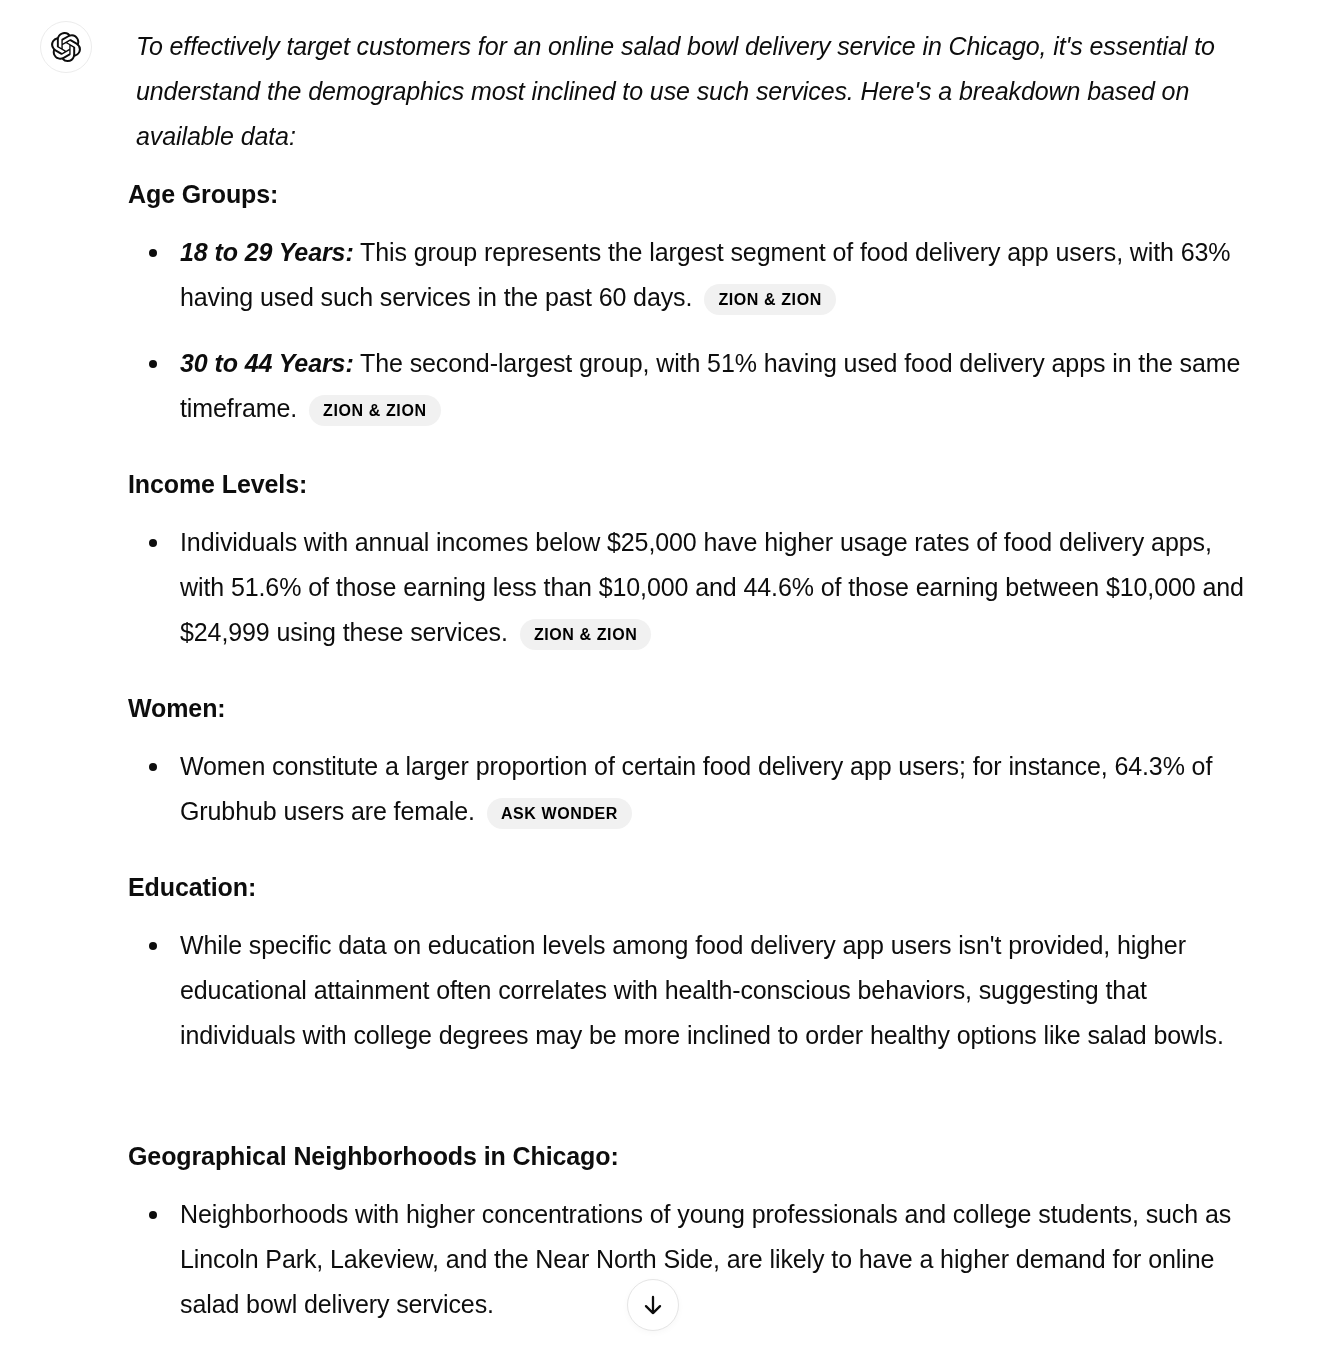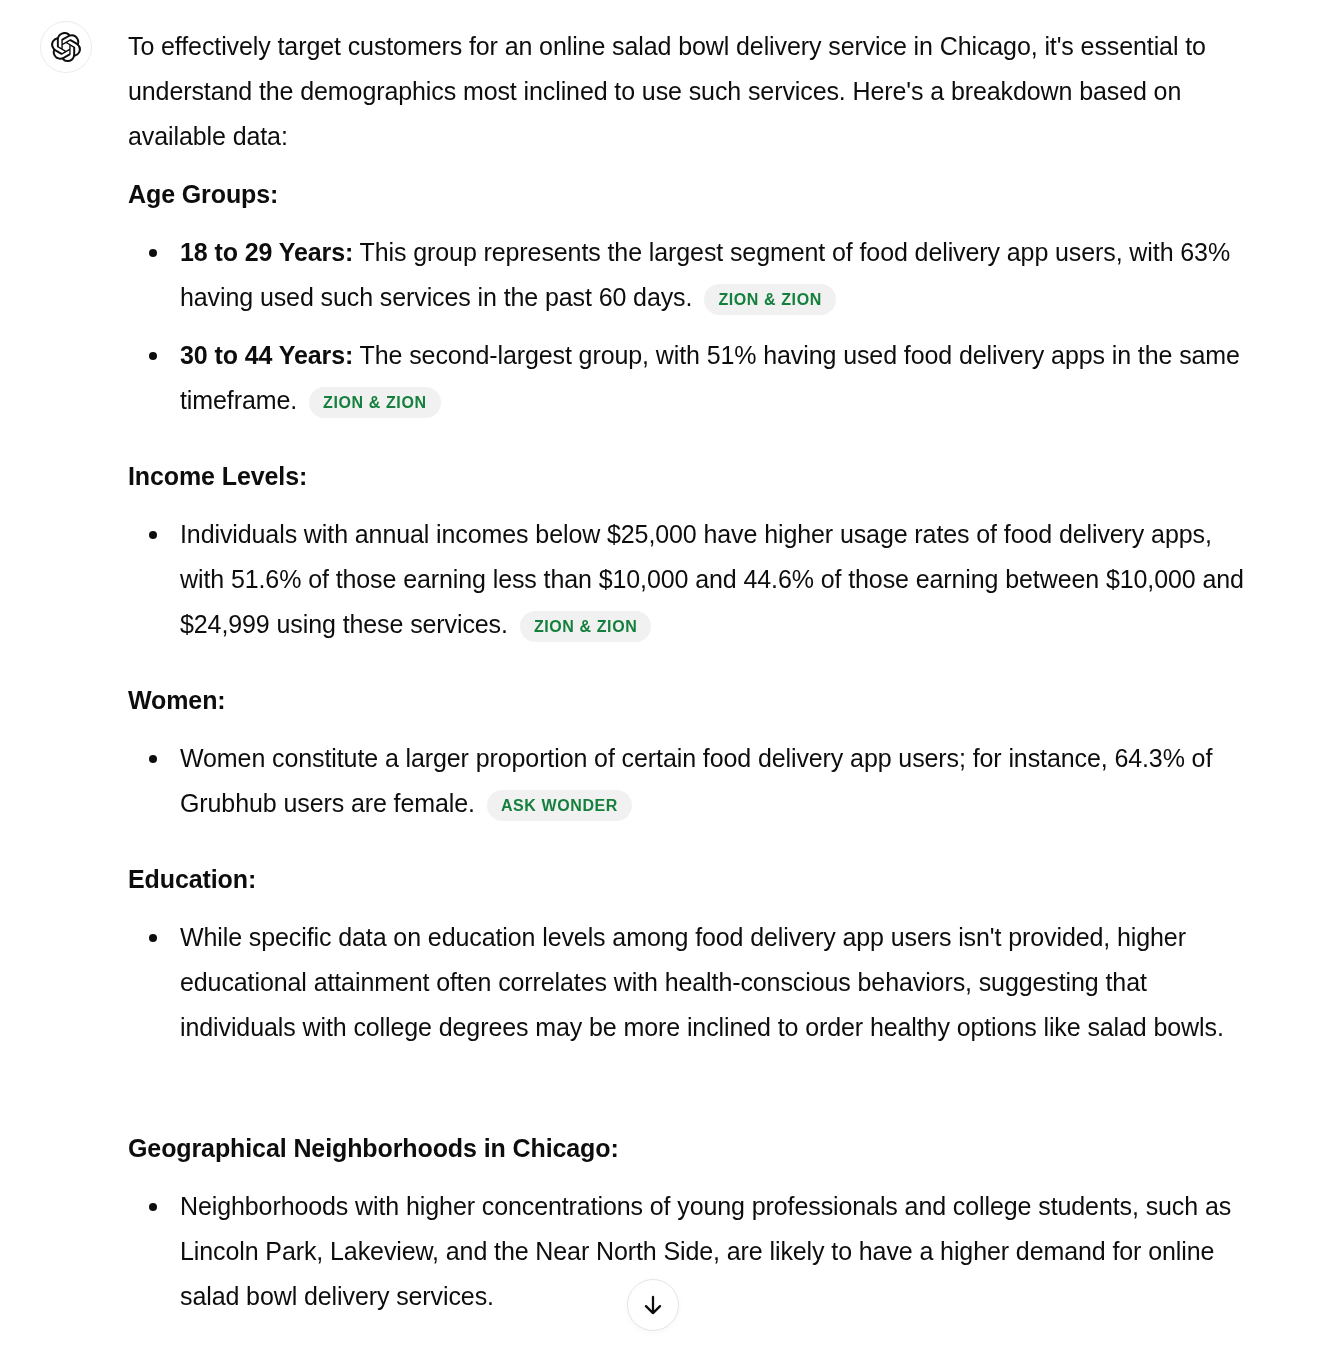--- a/index.html
+++ b/index.html
@@ -20,38 +20,38 @@
     background: #fff;
     display: flex; align-items: center; justify-content: center;
   }
   .avatar svg { width: 30px; height: 30px; display: block; }
   .content {
     width: 1120px;
     font-size: 25px;
     line-height: 45px;
     letter-spacing: -0.1px;
   }
-  .para { margin: 0 0 13px 0; }
+  .para { margin: 0 0 13px 8px; font-style: italic; }
   .para.lines-3 { min-height: 135px; }
   .section-heading { margin: 12px 0 13px 0; font-weight: 700; }
   ul.bullet-list { list-style: none; margin: 0 0 31px 0; padding: 0; }
   ul.bullet-list li { position: relative; padding-left: 52px; }
-  ul.bullet-list li + li { margin-top: 13px; }
+  ul.bullet-list li + li { margin-top: 21px; }
   ul.bullet-list li::before {
     content: ""; position: absolute; left: 21px; top: 19px;
     width: 8px; height: 8px; border-radius: 50%; background: #0d0d0d;
   }
   .lines-2 { min-height: 90px; }
   .lines-3 { min-height: 135px; }
   .lines-4 { min-height: 180px; }
-  .lead { font-weight: 700; }
+  .lead { font-weight: 700; font-style: italic; }
   .badge {
     display: inline-block;
     background: #f1f1f1;
-    color: #15803d;
+    color: #000000;
     border-radius: 100px;
     font-size: 16px;
     font-weight: 600;
     letter-spacing: 0.6px;
     line-height: 31px;
     padding: 0 14px;
     margin-left: 12px;
     vertical-align: middle;
     white-space: nowrap;
     cursor: pointer;

